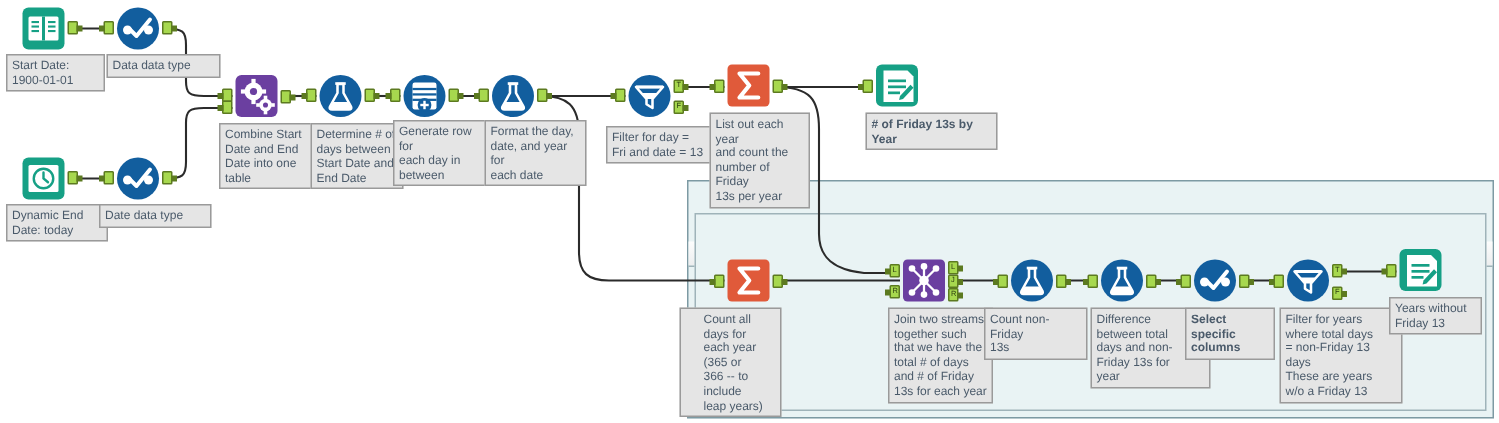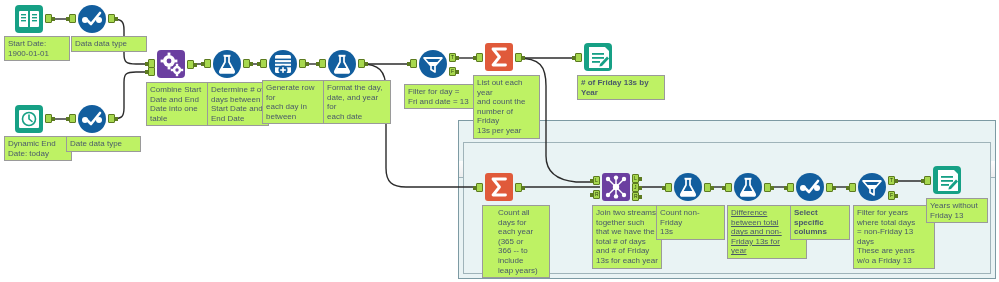--- a/index.html
+++ b/index.html
@@ -34,21 +34,21 @@
 
   
   .anchor{position:absolute;width:7px;height:9px;background:#a7d84e;border:1px solid #5c7a20;box-sizing:border-box;}
   .anchor.in{border-radius:1px;}
   .anchor.in:before{content:"";position:absolute;left:-4px;top:1.5px;width:4px;height:4px;background:#5c7a20;}
   .anchor.out{border-radius:1px;}
   .anchor.out:after{content:"";position:absolute;right:-4px;top:1.5px;width:4px;height:4px;background:#5c7a20;}
   .anchor .lbl{position:absolute;left:1px;top:-1px;font-size:5px;color:#2c3d10;line-height:9px;}
 
   
-  .anno{position:absolute;background:#bef264;border:1px solid #9a9a9a;
+  .anno{position:absolute;background:#e5e5e5;border:1px solid #9a9a9a;
        font-size:8px;line-height:9.6px;color:#4a5a6a;padding:2px 3px;box-sizing:border-box;
        white-space:pre-wrap;}
 </style>
 </head>
 <body>
 
 <div id="canvas">
 
   <div class="container-box" style="left:458px;top:120px;width:538px;height:159px;">
     <div class="container-head">
@@ -282,21 +282,21 @@
 Year</div>
 
   <div class="node" style="left:484px;top:172px;">
     <svg class="glyph" viewBox="0 0 30 30">
       <rect x="1" y="1" width="28" height="28" rx="3" fill="#e05a3a"></rect>
       <path d="M21.5,7 L9,7 L15.5,15 L9,23 L21.5,23" fill="none" stroke="#ffffff" stroke-width="2.8" stroke-linejoin="round" stroke-linecap="round"></path>
     </svg>
     <div class="anchor in" style="left:-8px;top:11px;"></div>
     <div class="anchor out" style="left:31px;top:11px;"></div>
   </div>
-  <div class="anno" style="left:482px;top:205px;width:68px;padding-left:15px;">Count all days for
+  <div class="anno" style="left:453px;top:205px;width:68px;padding-left:15px;">Count all days for
 each year (365 or
 366 -- to include
 leap years)</div>
 
   <div class="node" style="left:601px;top:172px;">
     <svg class="glyph" viewBox="0 0 30 30">
       <rect x="1" y="1" width="28" height="28" rx="3" fill="#6b3fa0"></rect>
       <g stroke="#ffffff" stroke-width="1.5">
         <line x1="15" y1="15" x2="7" y2="7"></line>
           <line x1="15" y1="15" x2="23" y2="7"></line>
@@ -354,21 +354,21 @@
   <div class="node" style="left:733px;top:172px;">
     <svg class="glyph" viewBox="0 0 30 30">
       <circle cx="15" cy="15" r="14" fill="#125e9e"></circle>
       <path d="M13,7 L17,7 L17,13 L22,22 Q22.8,24 20.6,24 L9.4,24 Q7.2,24 8,22 L13,13 Z" fill="none" stroke="#ffffff" stroke-width="1.7" stroke-linejoin="round"></path>
       <path d="M10.2,19 L19.8,19 L22,22.6 Q22.6,24 20.6,24 L9.4,24 Q7.4,24 8,22.6 Z" fill="#ffffff"></path>
       <rect x="11.5" y="5.8" width="7" height="1.8" fill="#ffffff"></rect>
     </svg>
     <div class="anchor in" style="left:-8px;top:11px;"></div>
     <div class="anchor out" style="left:31px;top:11px;"></div>
   </div>
-  <div class="anno" style="left:727px;top:205px;width:80px;text-decoration:underline;">Difference
+  <div class="anno" style="left:727px;top:205px;width:80px;">Difference
 between total
 days and non-
 Friday 13s for
 year</div>
 
   <div class="node" style="left:795px;top:172px;">
     <svg class="glyph" viewBox="0 0 30 30">
       <circle cx="15" cy="15" r="14" fill="#125e9e"></circle>
       <circle cx="8" cy="16" r="3" fill="#ffffff"></circle>
         <circle cx="22" cy="16" r="3" fill="#ffffff"></circle>

